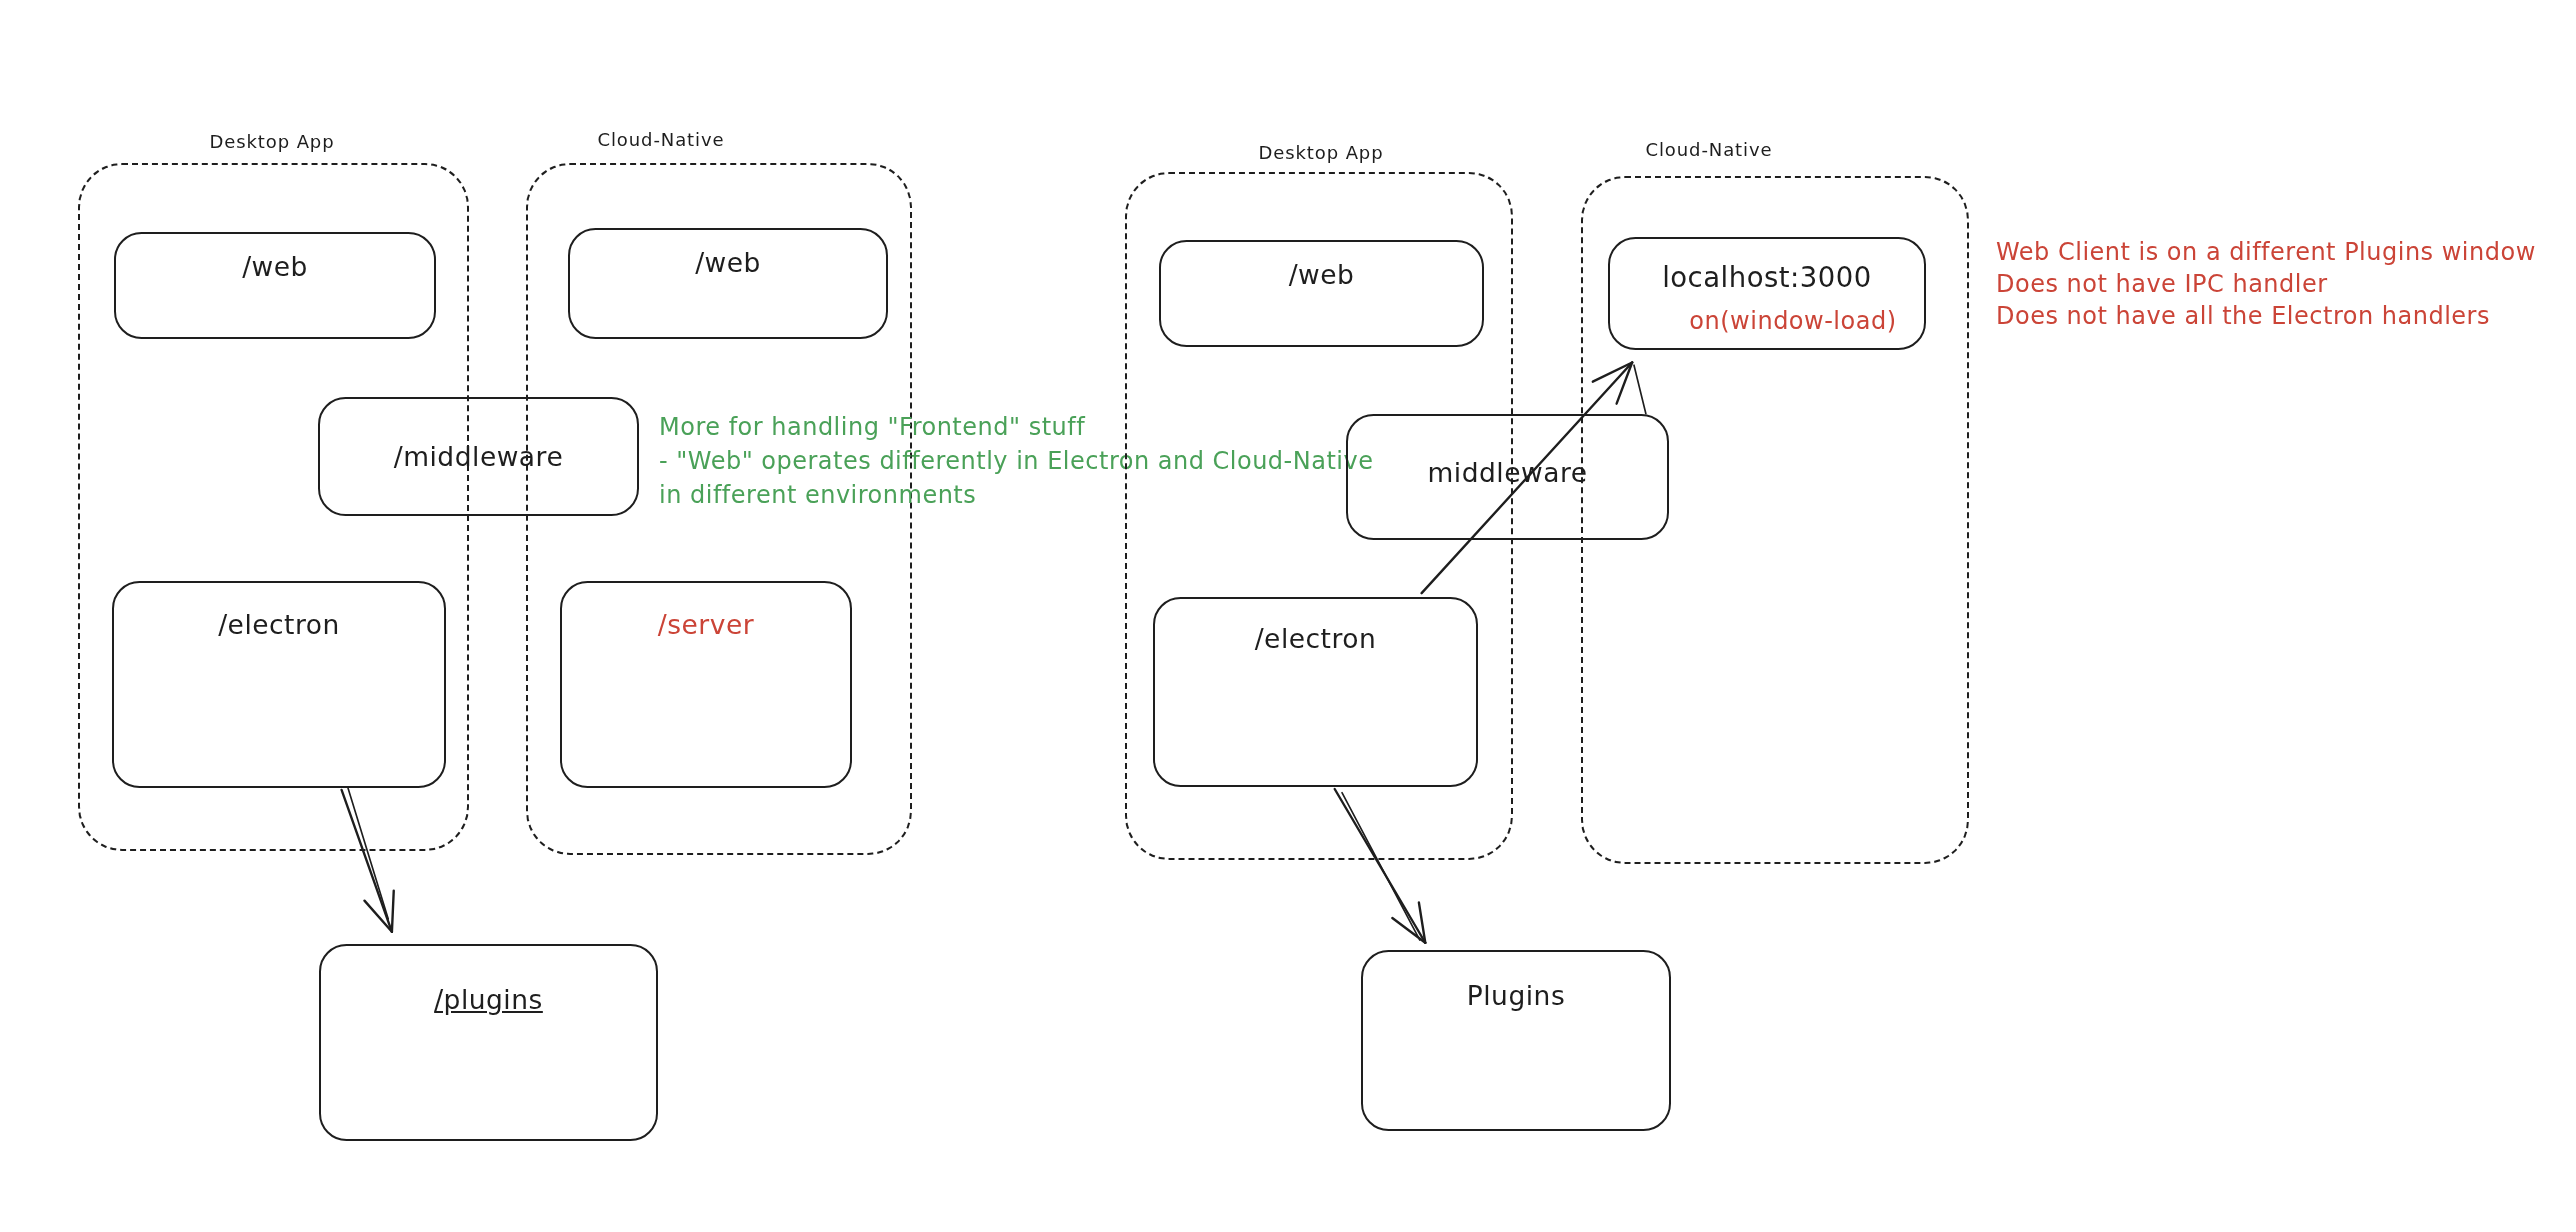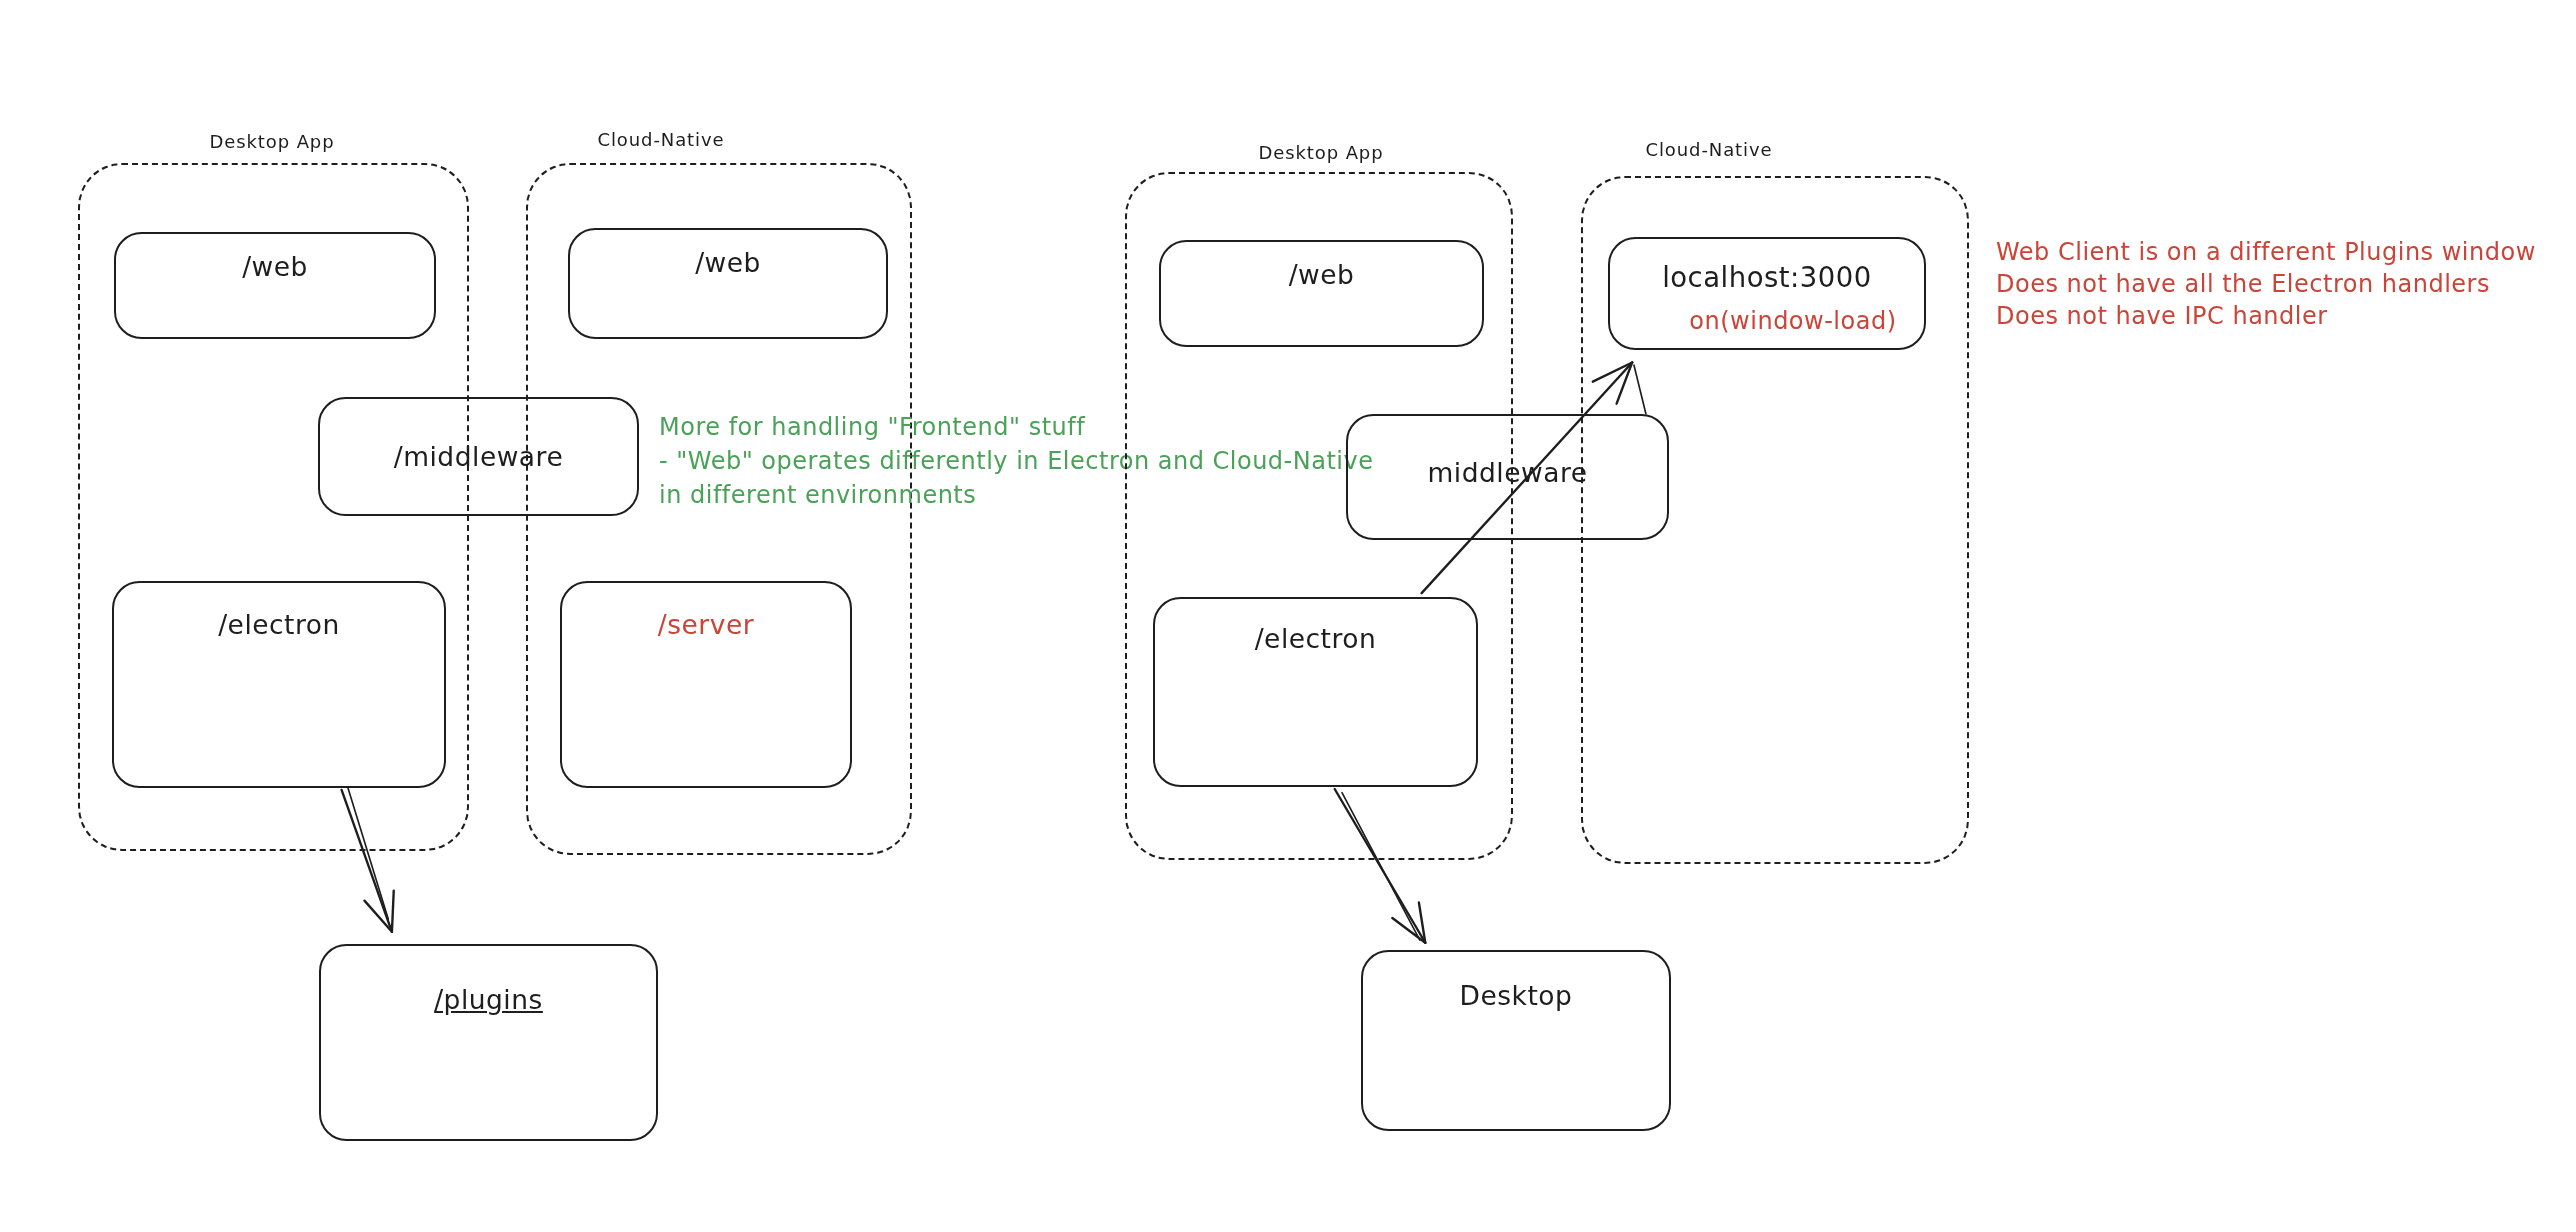--- a/index.html
+++ b/index.html
@@ -132,27 +132,27 @@
 
   <div class="node" style="left:1346px; top:414px; width:323px; height:126px; padding-top:41px;">
     <span class="node-label">middleware</span>
   </div>
 
   <div class="node" style="left:1153px; top:597px; width:325px; height:190px; padding-top:24px;">
     <span class="node-label">/electron</span>
   </div>
 
   <div class="node" style="left:1361px; top:950px; width:310px; height:181px; padding-top:27.5px;">
-    <span class="node-label">Desktop</span>
+    <span class="node-label">Plugins</span>
   </div>
 
   <div class="note note-red" style="left:1996px; top:236px;">
     <div>Web Client is on a different Plugins window</div>
+    <div>Does not have IPC handler</div>
     <div>Does not have all the Electron handlers</div>
-    <div>Does not have IPC handler</div>
   </div>
 
   <svg class="arrow-layer" viewBox="0 0 2814 1346" xmlns="http://www.w3.org/2000/svg">
 
     <g stroke="#1e1e1e" stroke-width="2.6" fill="none" stroke-linecap="round">
       <path d="M373 863 L428 1018"></path>
       <path d="M380 861 L424 1004" stroke-width="1.8"></path>
       <path d="M430 973 L428 1018"></path>
       <path d="M398 984 L428 1018"></path>
     </g>

